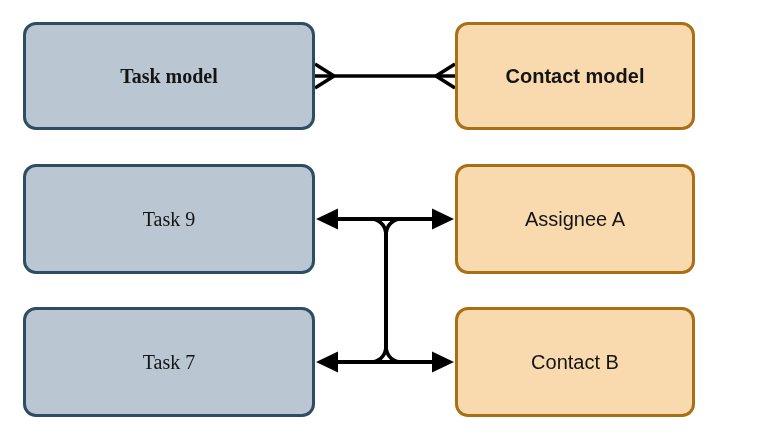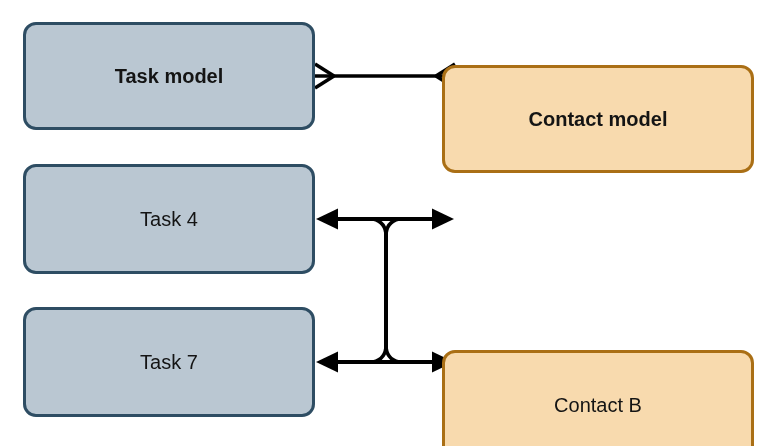--- a/index.html
+++ b/index.html
@@ -37,30 +37,31 @@
     border-radius:13px;
     display:flex;
     align-items:center;
     justify-content:center;
     color:var(--text);
     font-size:20px;
   }
   .node.task{
     background:var(--task-fill);
     border:3px solid var(--task-border);
+    font-family:Liberation Serif, serif;
   }
   .node.contact{
     background:var(--contact-fill);
     border:3px solid var(--contact-border);
   }
   .node.header{font-weight:bold;}
 
   
   .col-left{left:23px;width:292px;}
-  .col-right{left:442px;width:312px;margin-top:43px;}
+  .col-right{left:455px;width:240px;}
   .row-1{top:22px;height:108px;}
   .row-2{top:164px;height:110px;}
   .row-3{top:307px;height:110px;}
 </style>
 </head>
 <body>
 
 <div class="canvas">
 
   <svg class="connectors" viewBox="0 0 771 446" aria-hidden="true">
@@ -100,23 +101,26 @@
 
   <div class="node task header col-left row-1">
     <span>Task model</span>
   </div>
 
   <div class="node contact header col-right row-1">
     <span>Contact model</span>
   </div>
 
   <div class="node task col-left row-2">
-    <span>Task 4</span>
+    <span>Task 9</span>
   </div>
 
+  <div class="node contact col-right row-2">
+    <span>Assignee A</span>
+  </div>
 
   <div class="node task col-left row-3">
     <span>Task 7</span>
   </div>
 
   <div class="node contact col-right row-3">
     <span>Contact B</span>
   </div>
 
 </div>

